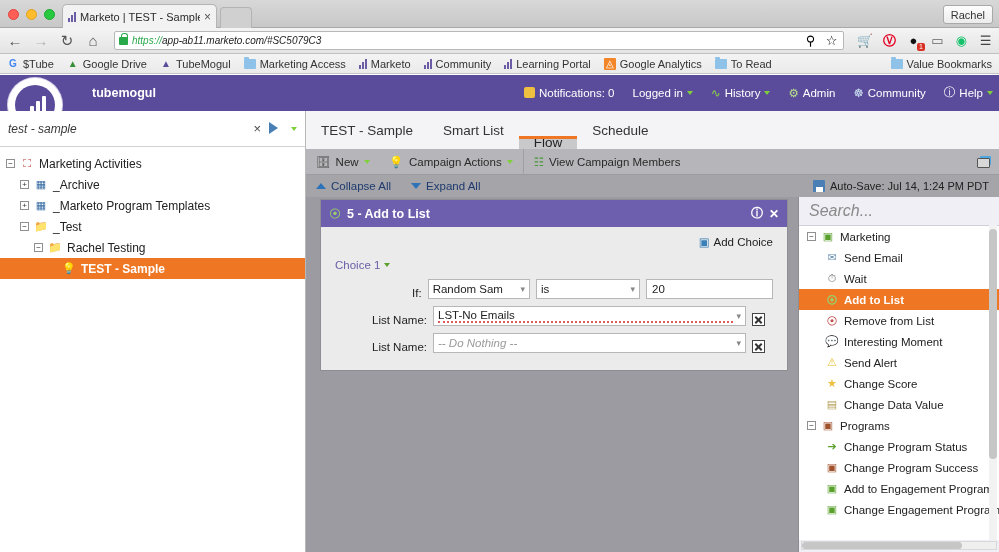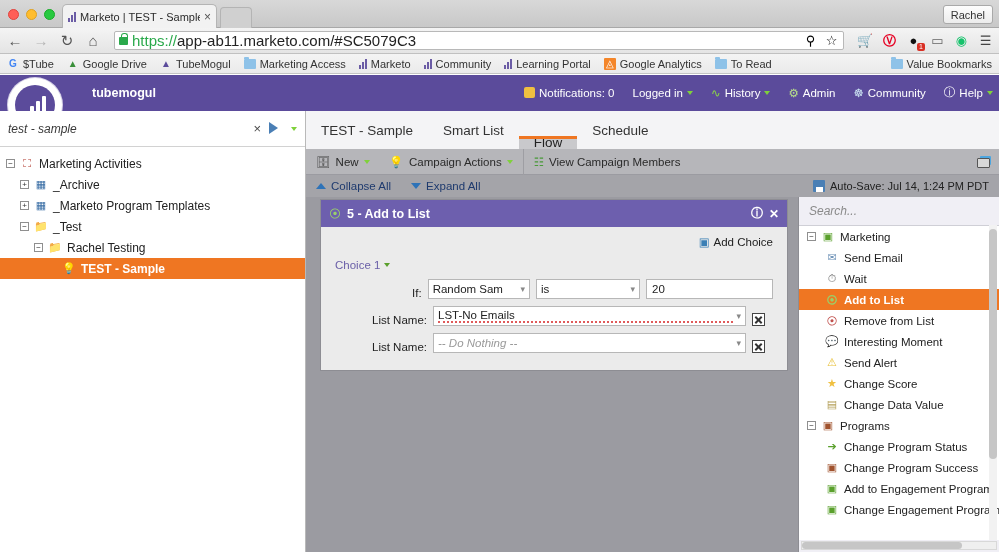--- a/index.html
+++ b/index.html
@@ -53,21 +53,21 @@
   }
   .nav-ico { width: 18px; text-align: center; font-size: 15px; color: #555; cursor: pointer; }
   .nav-ico.dim { color: #b4b4b4; }
   .urlbar {
     flex: 1; height: 19px; background: #fff; border: 1px solid #b8b8b8;
     border-radius: 2px; display: flex; align-items: center; padding: 0 4px; gap: 4px;
     margin-left: 4px; margin-right: 4px;
   }
   .lock { width: 9px; height: 8px; background: #2aa94b; border-radius: 1px; position: relative; flex: none; }
   .lock::before { content:""; position:absolute; top:-4px; left:2px; width:5px; height:5px; border:1.5px solid #2aa94b; border-bottom:none; border-radius:3px 3px 0 0; }
-  .url { font-size: 15px; color: #222; white-space: nowrap; }
+  .url { font-size: 10px; color: #222; white-space: nowrap; font-style: italic; }
   .url .scheme { color: #2aa94b; }
   .urlbar-right { margin-left: auto; display: flex; gap: 6px; align-items: center; }
   .ext-icons { display: flex; align-items: center; gap: 9px; padding-left: 2px; }
   .ext { width: 15px; height: 15px; display:flex; align-items:center; justify-content:center; font-size: 13px; position: relative; }
   .badge-dot { position:absolute; bottom:-3px; right:-4px; background:#d93025; color:#fff; font-size:7px; border-radius:2px; padding:0 2px; line-height:8px; }
 
   .chrome-bookmarks {
     position: absolute; top: 54px; left: 0; width: 999px; height: 20px;
     background: linear-gradient(#f4f4f4, #eaeaea);
     border-bottom: 1px solid #c4c4c4;
@@ -207,21 +207,21 @@
   .del-btn::before{transform:rotate(45deg);}.del-btn::after{transform:rotate(-45deg);}
   .default-choice { color:#6a5fa8; font-size: 11.5px; margin: 10px 0 8px 0; }
   .fnote { text-align: right; font-size: 11px; color: #222; margin-top: 6px; }
 
   
   .palette {
     position: absolute; top: 197px; left: 798px; width: 201px; height: 355px;
     background: #f0eff5; border-left: 1px solid #8d8d93;
   }
   .pal-search { height: 28px; display: flex; align-items: center; padding: 0 10px;
-                font-size: 12px; color: #8a8a8a; font-style: italic; }
+                font-size: 16px; color: #8a8a8a; font-style: italic; }
   .pal-list { position: absolute; top: 28px; left: 0; width: 201px; height: 315px;
               background: #fff; border-top: 1px solid #cfcfd6; overflow: hidden; }
   .pitem { display: flex; align-items: center; gap: 5px; height: 21px;
            font-size: 11.5px; color: #222; padding-left: 8px; cursor: pointer; white-space: nowrap; }
   .pitem.child { padding-left: 26px; }
   .pitem.sel { background: #ef7622; color: #fff; font-weight: bold; }
   .picon { width: 14px; height: 13px; flex: none; display:flex;align-items:center;justify-content:center;font-size:11px;}
   .pal-vscroll { position:absolute; top:28px; right:2px; width:8px; height:315px; background:#f2f2f2;}
   .pal-vthumb { position:absolute; top:4px; left:0; width:8px; height:230px; background:#c6c6c6; border-radius:4px;}
   .pal-hscroll { position:absolute; bottom:2px; left:2px; width:196px; height:9px; background:#efefef; border:1px solid #d8d8d8;}

